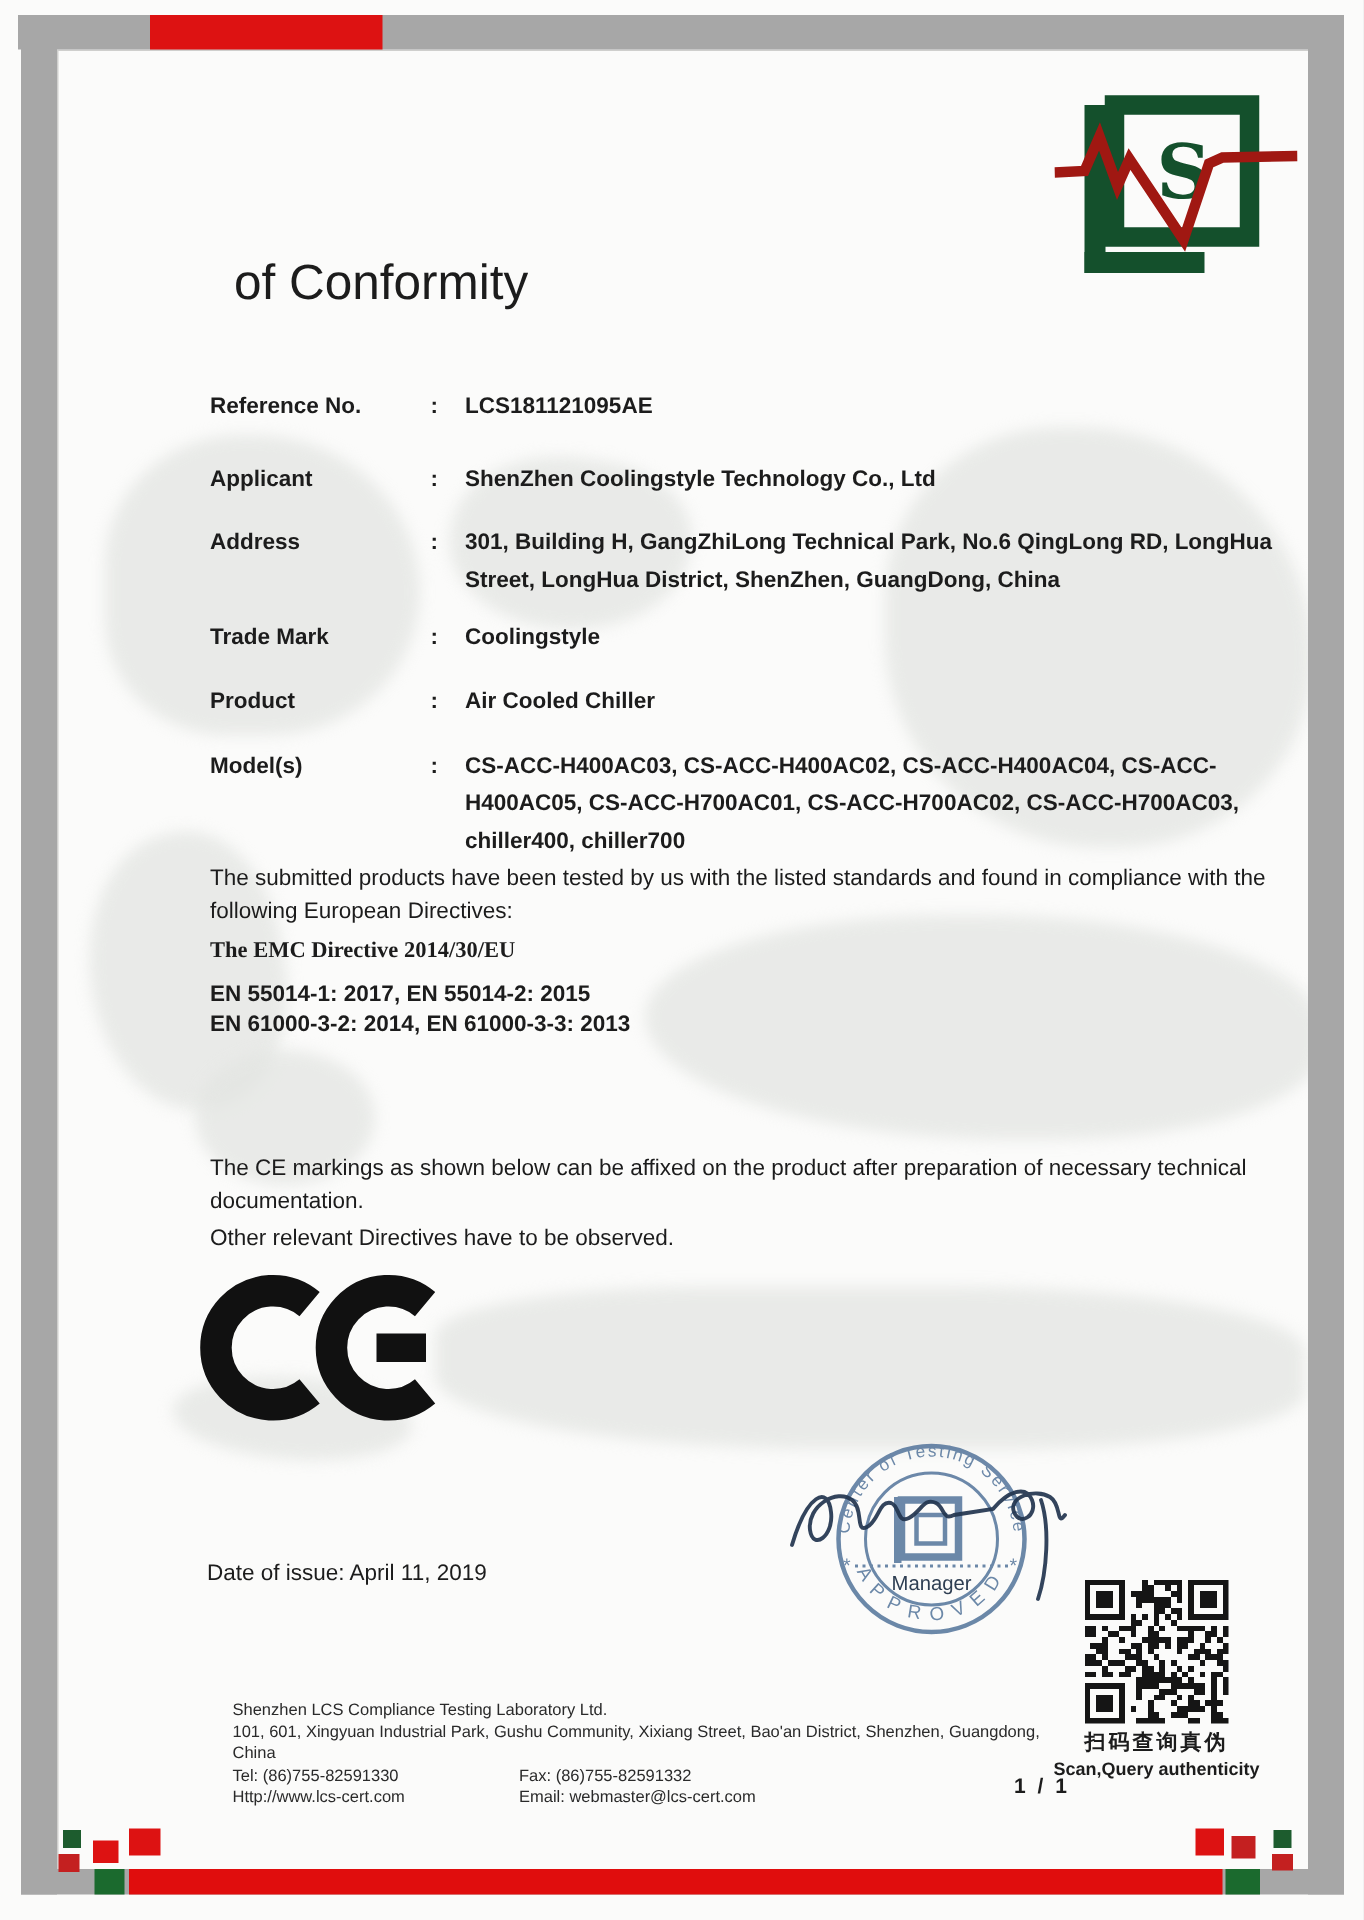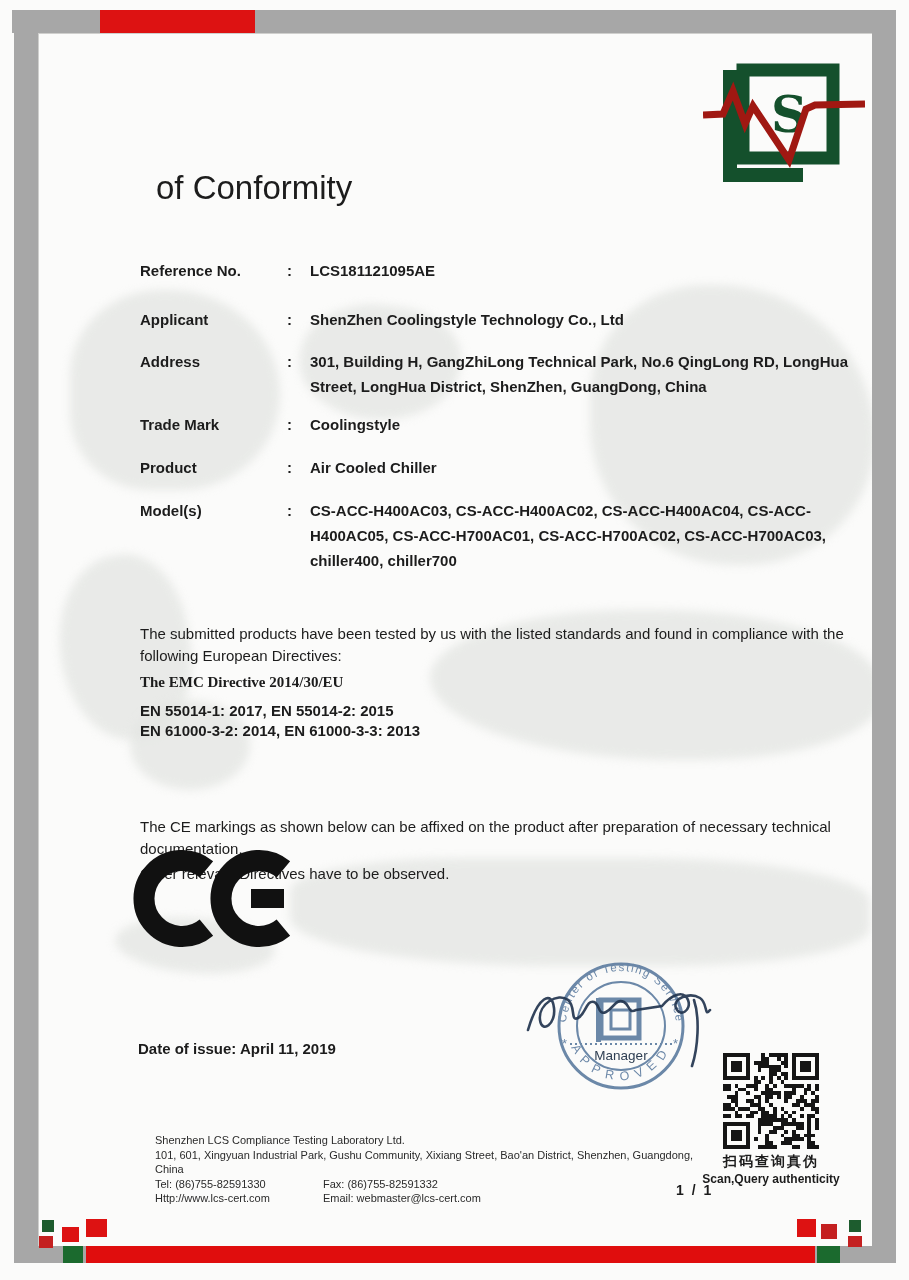--- a/index.html
+++ b/index.html
@@ -22,34 +22,34 @@
   .wm{position:absolute;background:#e3e5e2;filter:blur(5px);opacity:.75;z-index:0;}
   
   .content{position:absolute;inset:0;z-index:2;}
   .title{position:absolute;left:155px;top:134px;font-size:37px;font-weight:bold;letter-spacing:1px;}
   .subtitle{position:absolute;left:156px;top:169px;font-size:33px;font-weight:normal;}
   .logo{position:absolute;left:703px;top:60px;}
   .field-row{position:absolute;left:140px;width:716px;font-size:15px;font-weight:bold;line-height:25px;}
   .field-row .lbl{position:absolute;left:0;top:0;width:140px;}
   .field-row .col{position:absolute;left:147px;top:0;}
   .field-row .val{position:absolute;left:170px;top:0;width:540px;}
-  .para{position:absolute;left:140px;width:708px;font-size:15px;line-height:21.5px;margin-top:48px;}
+  .para{position:absolute;left:140px;width:708px;font-size:15px;line-height:21.5px;}
   .bold{font-weight:bold;}
   .ce{position:absolute;left:130px;top:843px;}
-  .date-line{position:absolute;left:138px;top:1040px;font-size:15px;font-weight:bold;}
+  .date-line{position:absolute;left:138px;top:1040px;font-size:15px;font-weight:normal;}
   .stamp{position:absolute;left:514px;top:938px;}
   .qr-wrap{position:absolute;left:686px;top:1053px;width:170px;text-align:center;}
   #qr{width:96px;height:96px;margin:0 auto;}
   .qr-cn{font-size:14px;font-weight:bold;margin-top:4px;letter-spacing:2px;}
   .qr-en{font-size:12px;font-weight:bold;margin-top:1px;text-align:center;}
   .page-num{position:absolute;left:676px;top:1182px;font-size:14px;font-weight:bold;letter-spacing:2px;}
   .footer{position:absolute;left:155px;top:1133px;width:565px;font-size:11px;line-height:14.5px;color:#2a2a2a;}
   .footer .cols{position:relative;height:14.5px;}
   .footer .c1{position:absolute;left:0;}
-  .footer .c2{position:absolute;left:168px;}
+  .footer .c2{position:absolute;left:191px;}
 </style>
 </head>
 <body>
 
 <div class="scan">
 
   <div class="wm" style="left:70px;top:290px;width:210px;height:200px;border-radius:45% 55% 50% 40%;"></div>
   <div class="wm" style="left:300px;top:305px;width:160px;height:115px;border-radius:50% 40% 55% 45%;transform:rotate(8deg);"></div>
   <div class="wm" style="left:590px;top:285px;width:285px;height:280px;border-radius:40% 55% 45% 50%;"></div>
   <div class="wm" style="left:60px;top:555px;width:130px;height:185px;border-radius:55% 45% 50% 50%;transform:rotate(-10deg);"></div>

